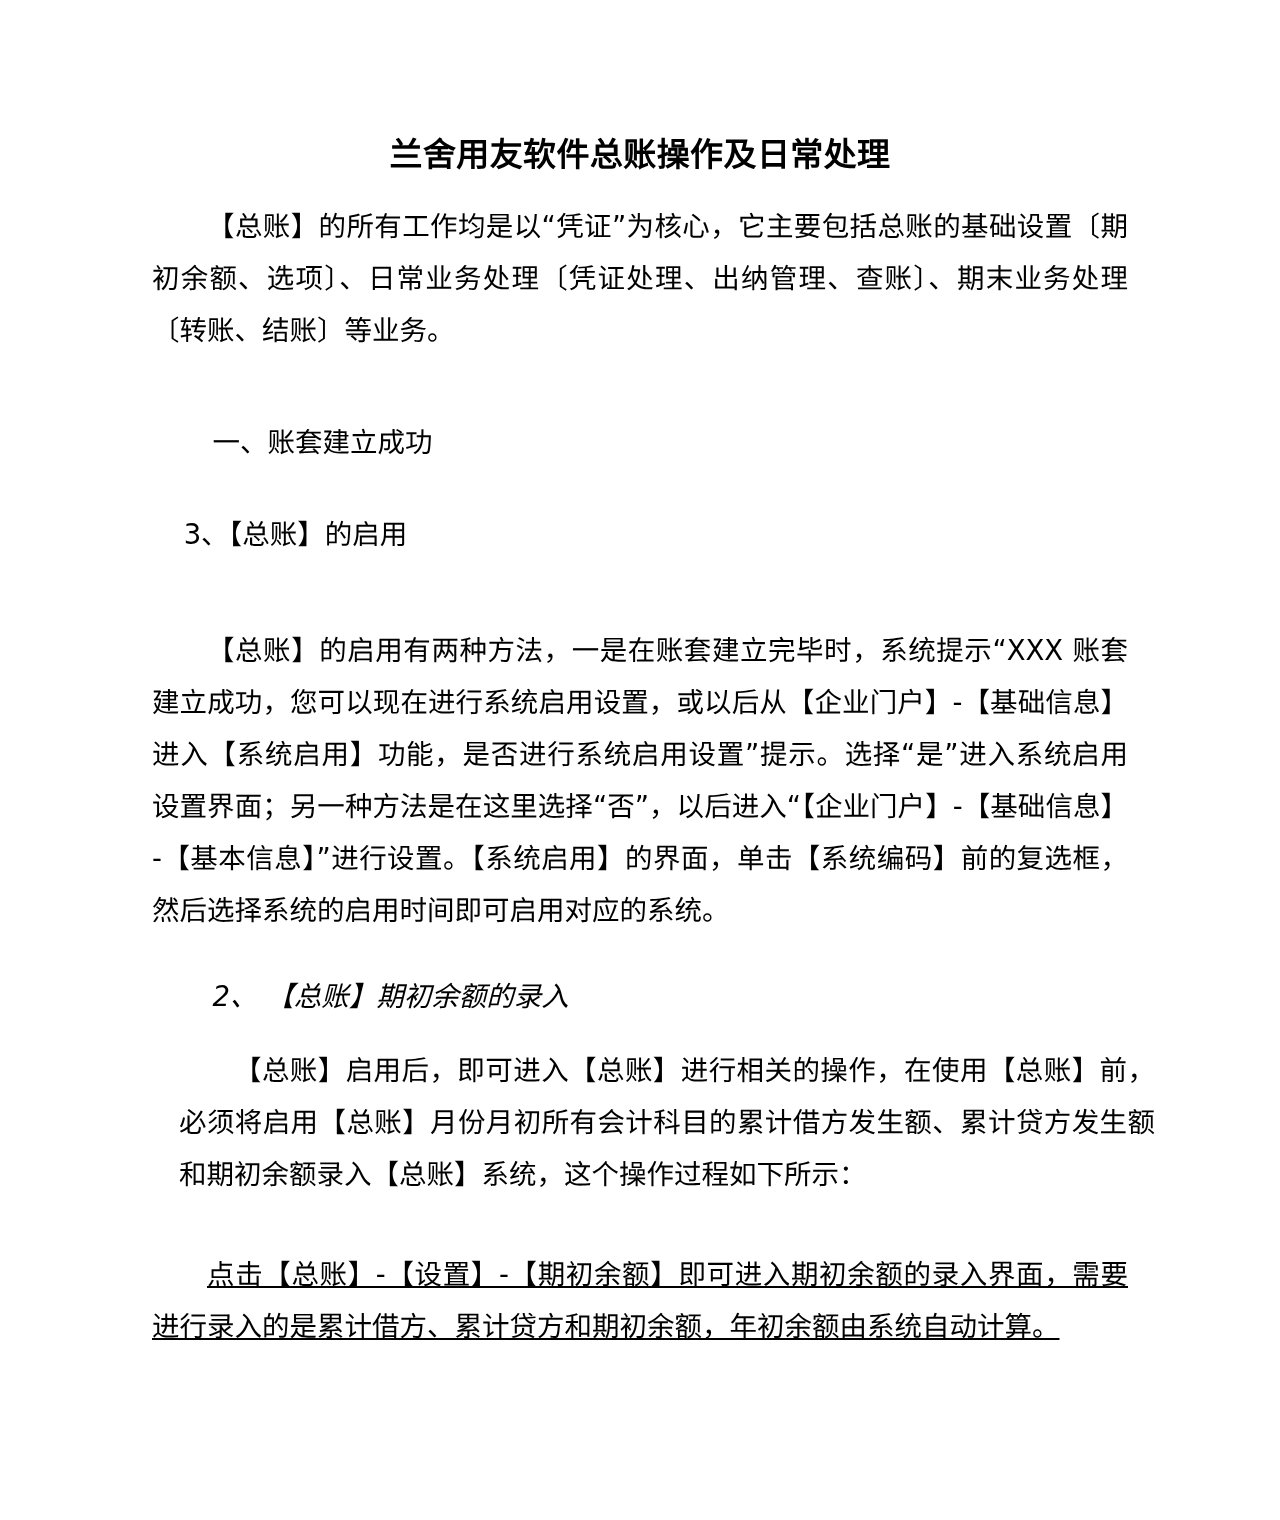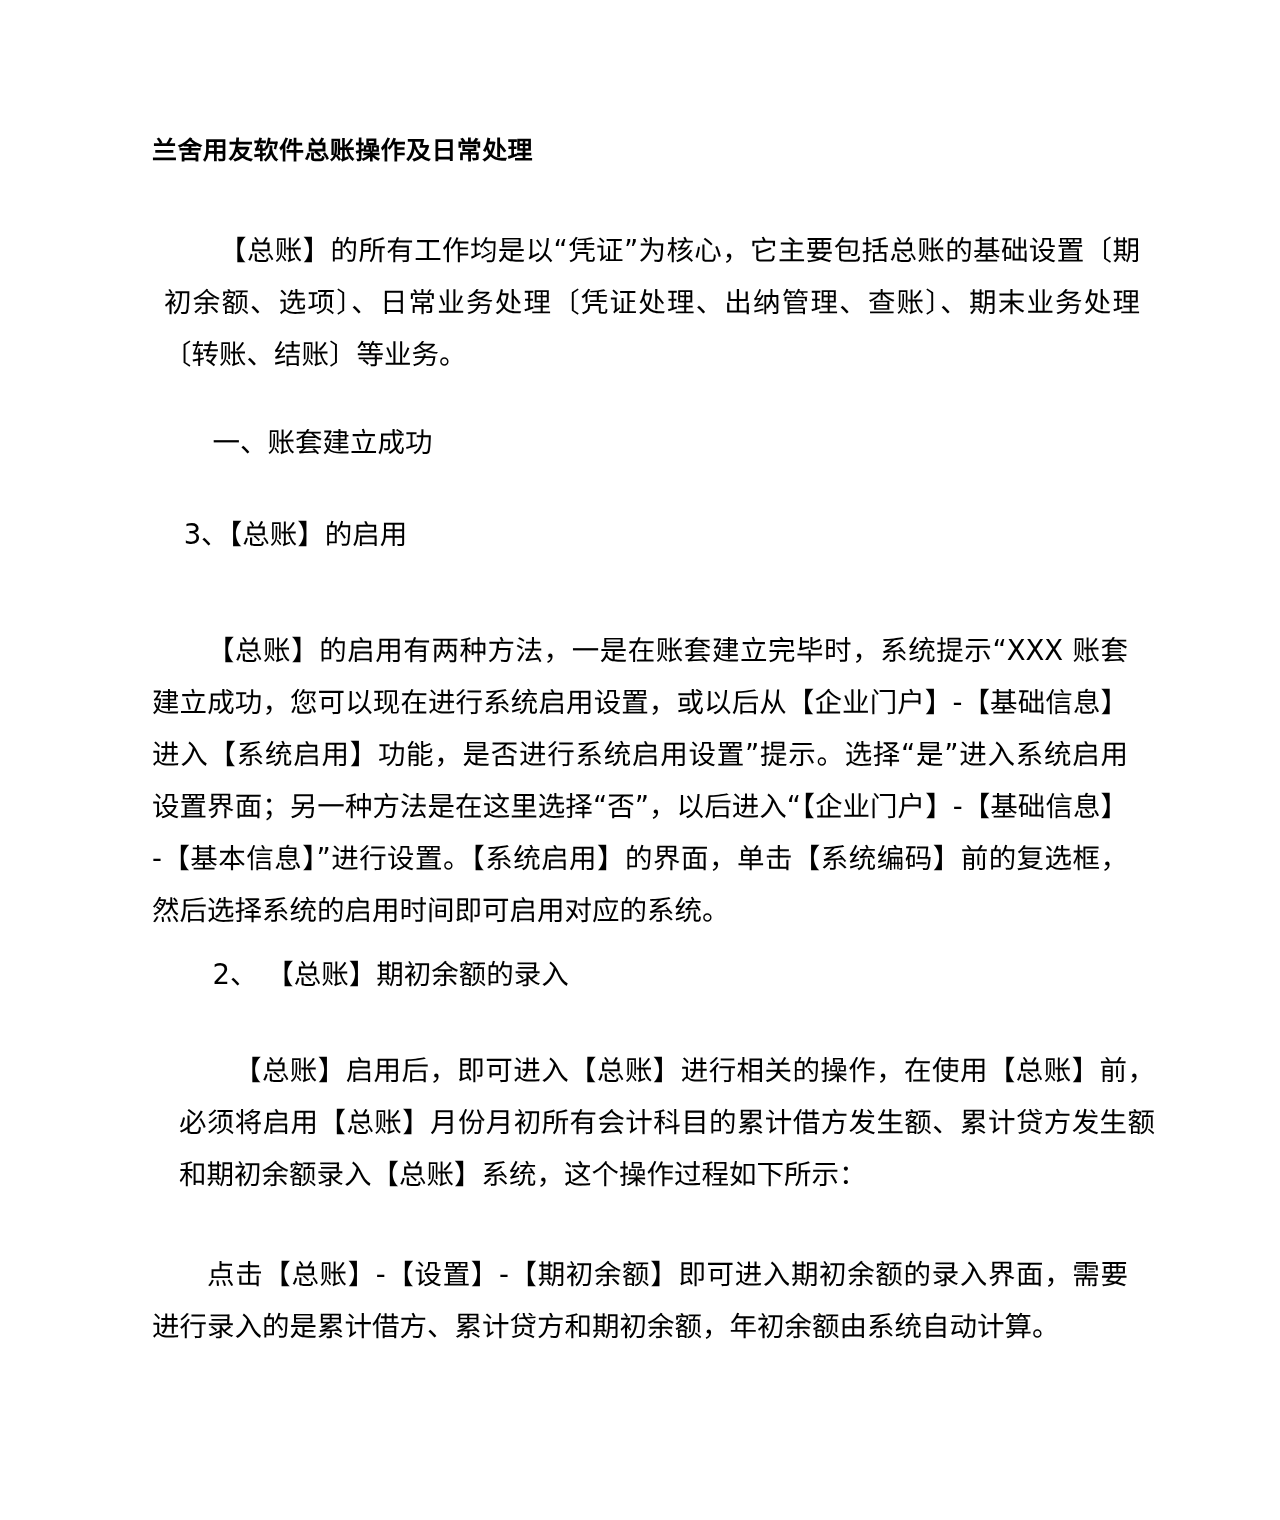--- a/index.html
+++ b/index.html
@@ -24,23 +24,24 @@
   .content {
     position: absolute;
     left: 152px;
     top: 0;
     width: 976px;
   }
 
   .doc-title {
     margin: 0;
     padding: 0;
-    font-size: 25px;
+    font-size: 33px;
     font-weight: bold;
     line-height: 1;
+    text-align: center;
     letter-spacing: 0.4px;
     color: #000000;
     position: absolute;
     top: 138px;
     left: 0;
     width: 976px;
   }
 
   .body-block {
     position: absolute;
@@ -68,27 +69,27 @@
 
   p.indent1 {
     text-indent: 1.15em;
   }
 
   p.heading-sec {
     text-indent: 2.2em;
   }
 
   
-  #p-intro      { top: 224px; margin-left: 12px; }
+  #p-intro      { top: 200px; }
   #h-section1   { top: 416px; }
   #h-sub1       { top: 508px; }
   #p-enable     { top: 624px; }
-  #h-sub2       { top: 948px; }
+  #h-sub2       { top: 970px; font-style: italic; }
   #p-initbal    { top: 1044px; margin-left: 27px; }
-  #p-entry      { top: 1248px; }
+  #p-entry      { top: 1248px; text-decoration: underline; }
 </style>
 </head>
 <body>
 
 <div class="page">
   <div class="content">
 
     <h1 class="doc-title">兰舍用友软件总账操作及日常处理</h1>
 
     <div class="body-block" id="p-intro">

